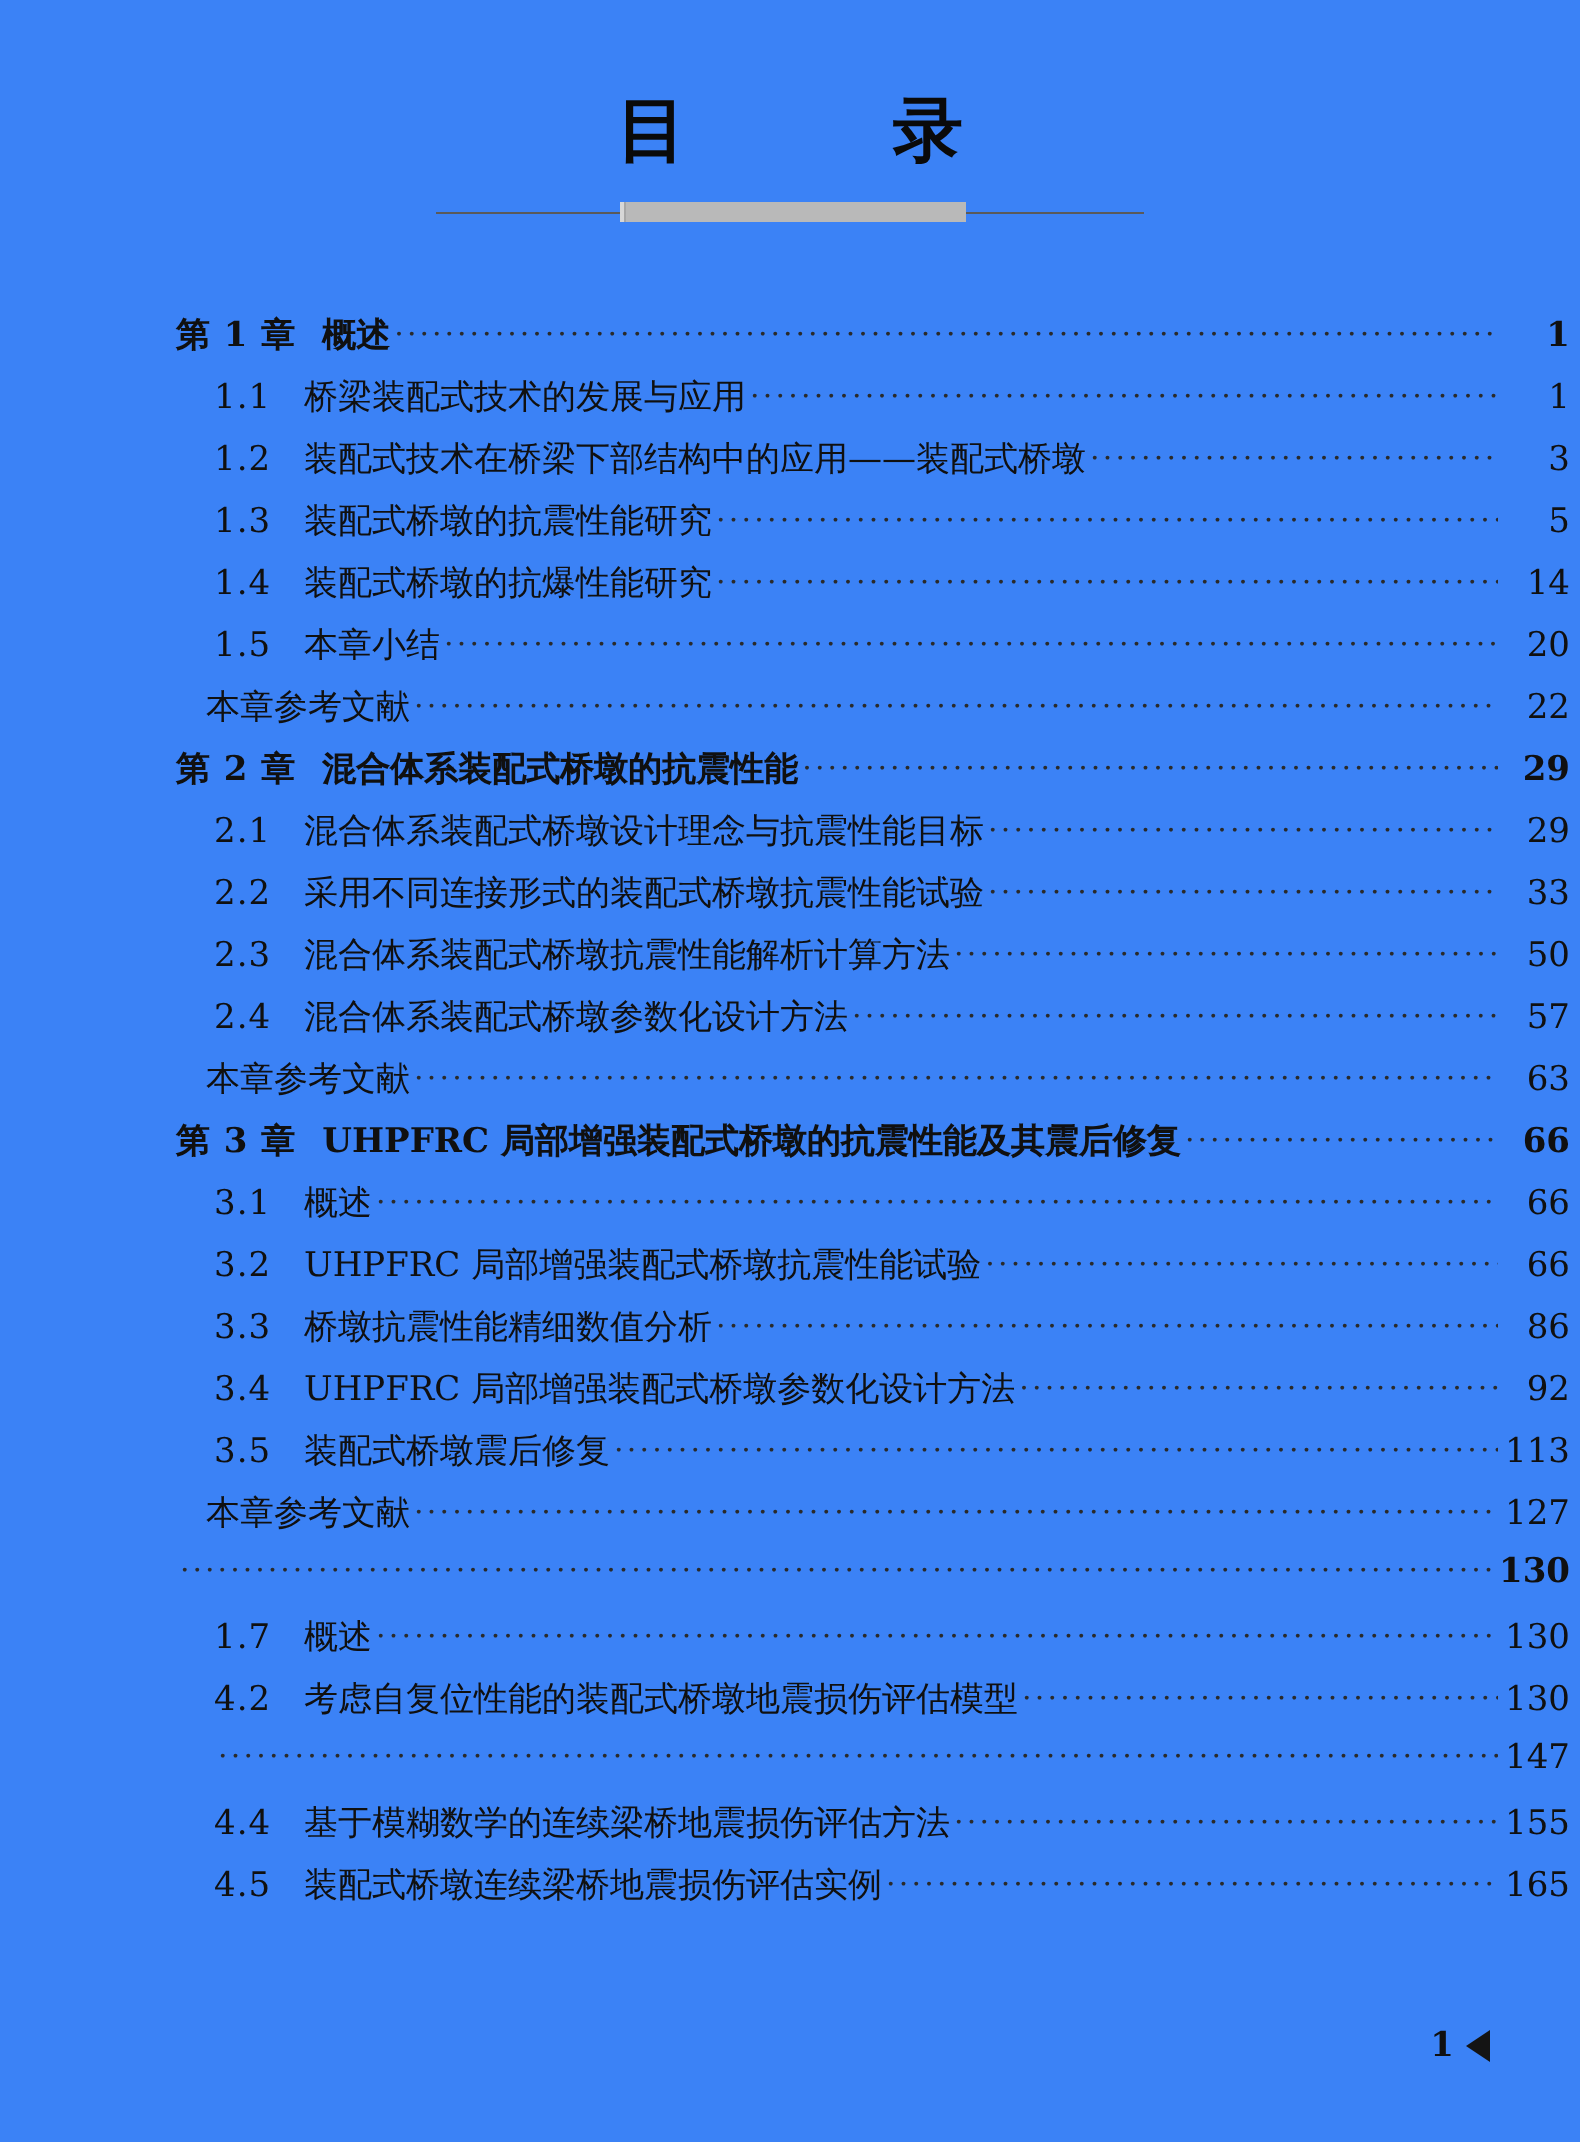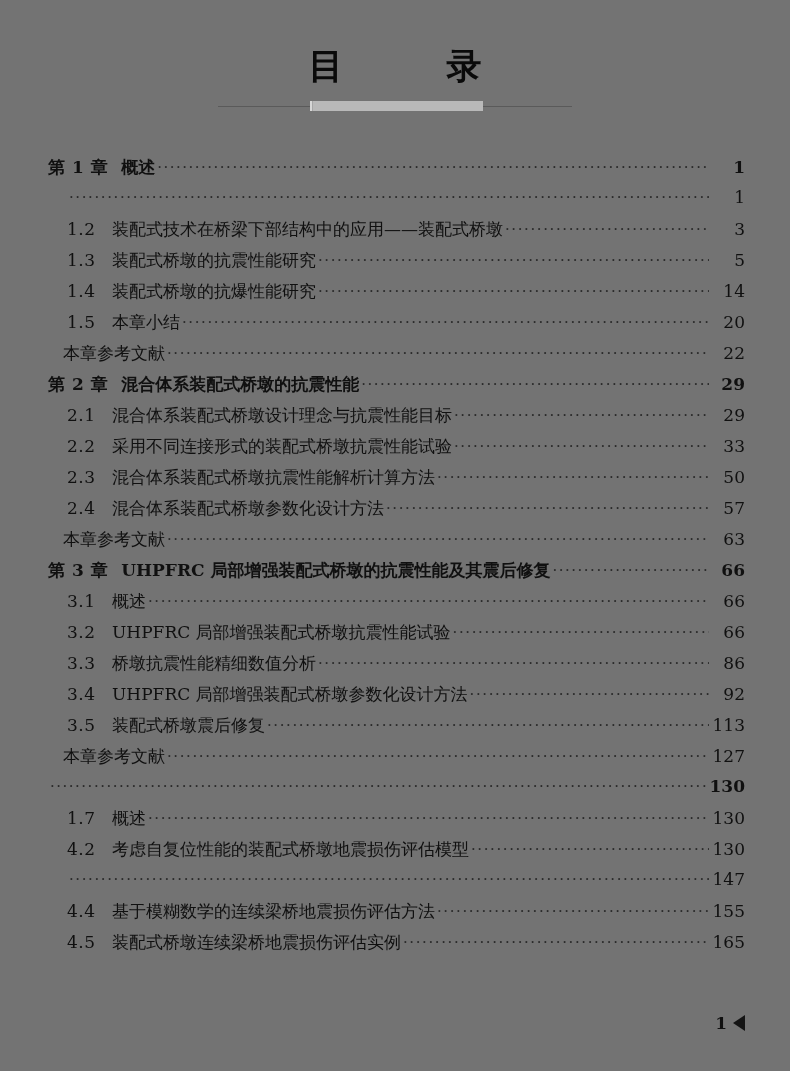--- a/index.html
+++ b/index.html
@@ -12,21 +12,21 @@
     height: 1071px;
     position: relative;
     font-family: "DejaVu Serif", "Liberation Serif", serif;
     color: #101010;
     overflow: hidden;
   }
 
   .page {
     position: absolute;
     inset: 0;
-    background: #737373;
+    background: #3b82f6;
   }
 
   
   .title-block {
     position: absolute;
     left: 0;
     right: 0;
     top: 48px;
     text-align: center;
   }
@@ -66,20 +66,21 @@
       linear-gradient(90deg, rgba(255,255,255,0.55) 0 2px, rgba(0,0,0,0) 2px 7px),
       linear-gradient(90deg, rgba(0,0,0,0.10) 0 3px, rgba(0,0,0,0) 3px 11px);
   }
 
   
   .toc {
     position: absolute;
     left: 0;
     right: 16px;
     top: 156px;
+    padding-left: 40px;
   }
 
   .row {
     display: flex;
     align-items: baseline;
     width: 700px;
     margin: 0 auto 0 48px;
     padding: 0;
   }
 
@@ -186,20 +187,21 @@
     <div class="rule-bar"></div>
   </div>
 
   <div class="toc" id="toc-list">
       <div class="row chapter">
         <span class="label"><span class="num">第 1 章</span><span class="text">概述</span></span>
         <span class="leader"></span>
         <span class="pageno">1</span>
       </div>
       <div class="row section">
+        <span class="label"><span class="num">1.1</span><span class="text">桥梁装配式技术的发展与应用</span></span>
         <span class="leader"></span>
         <span class="pageno">1</span>
       </div>
       <div class="row section">
         <span class="label"><span class="num">1.2</span><span class="text">装配式技术在桥梁下部结构中的应用——装配式桥墩</span></span>
         <span class="leader"></span>
         <span class="pageno">3</span>
       </div>
       <div class="row section">
         <span class="label"><span class="num">1.3</span><span class="text">装配式桥墩的抗震性能研究</span></span>

